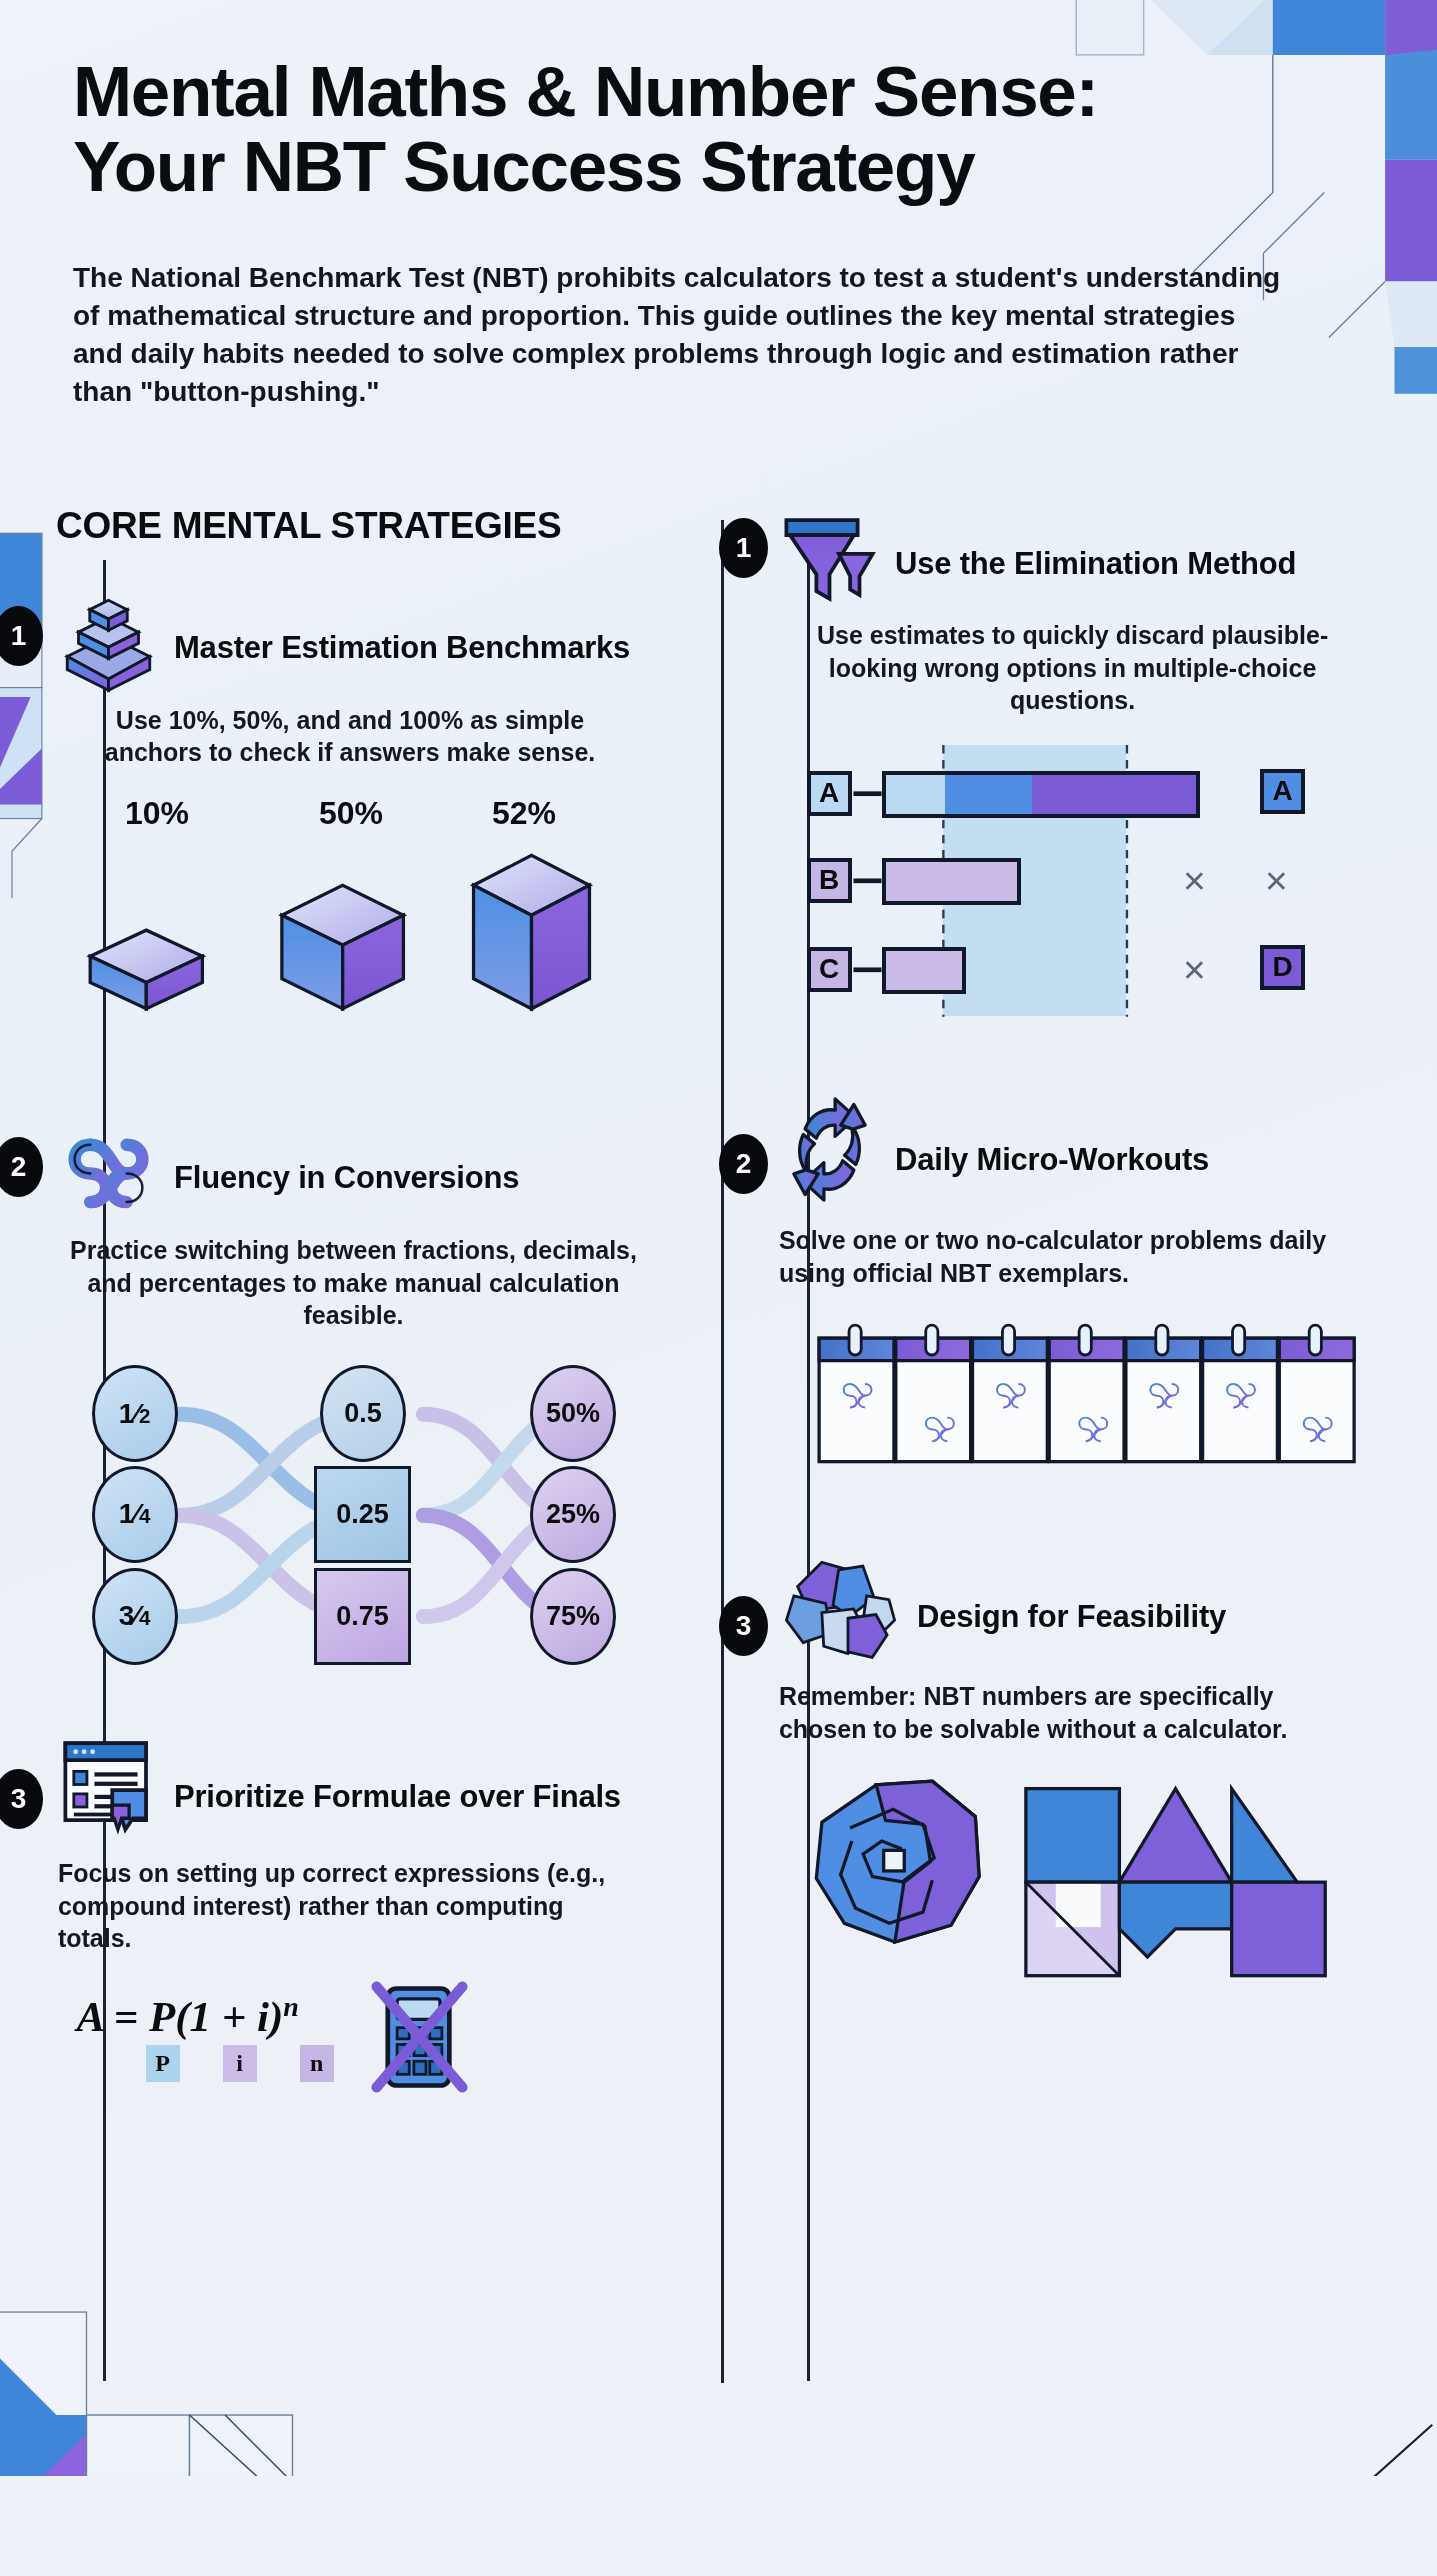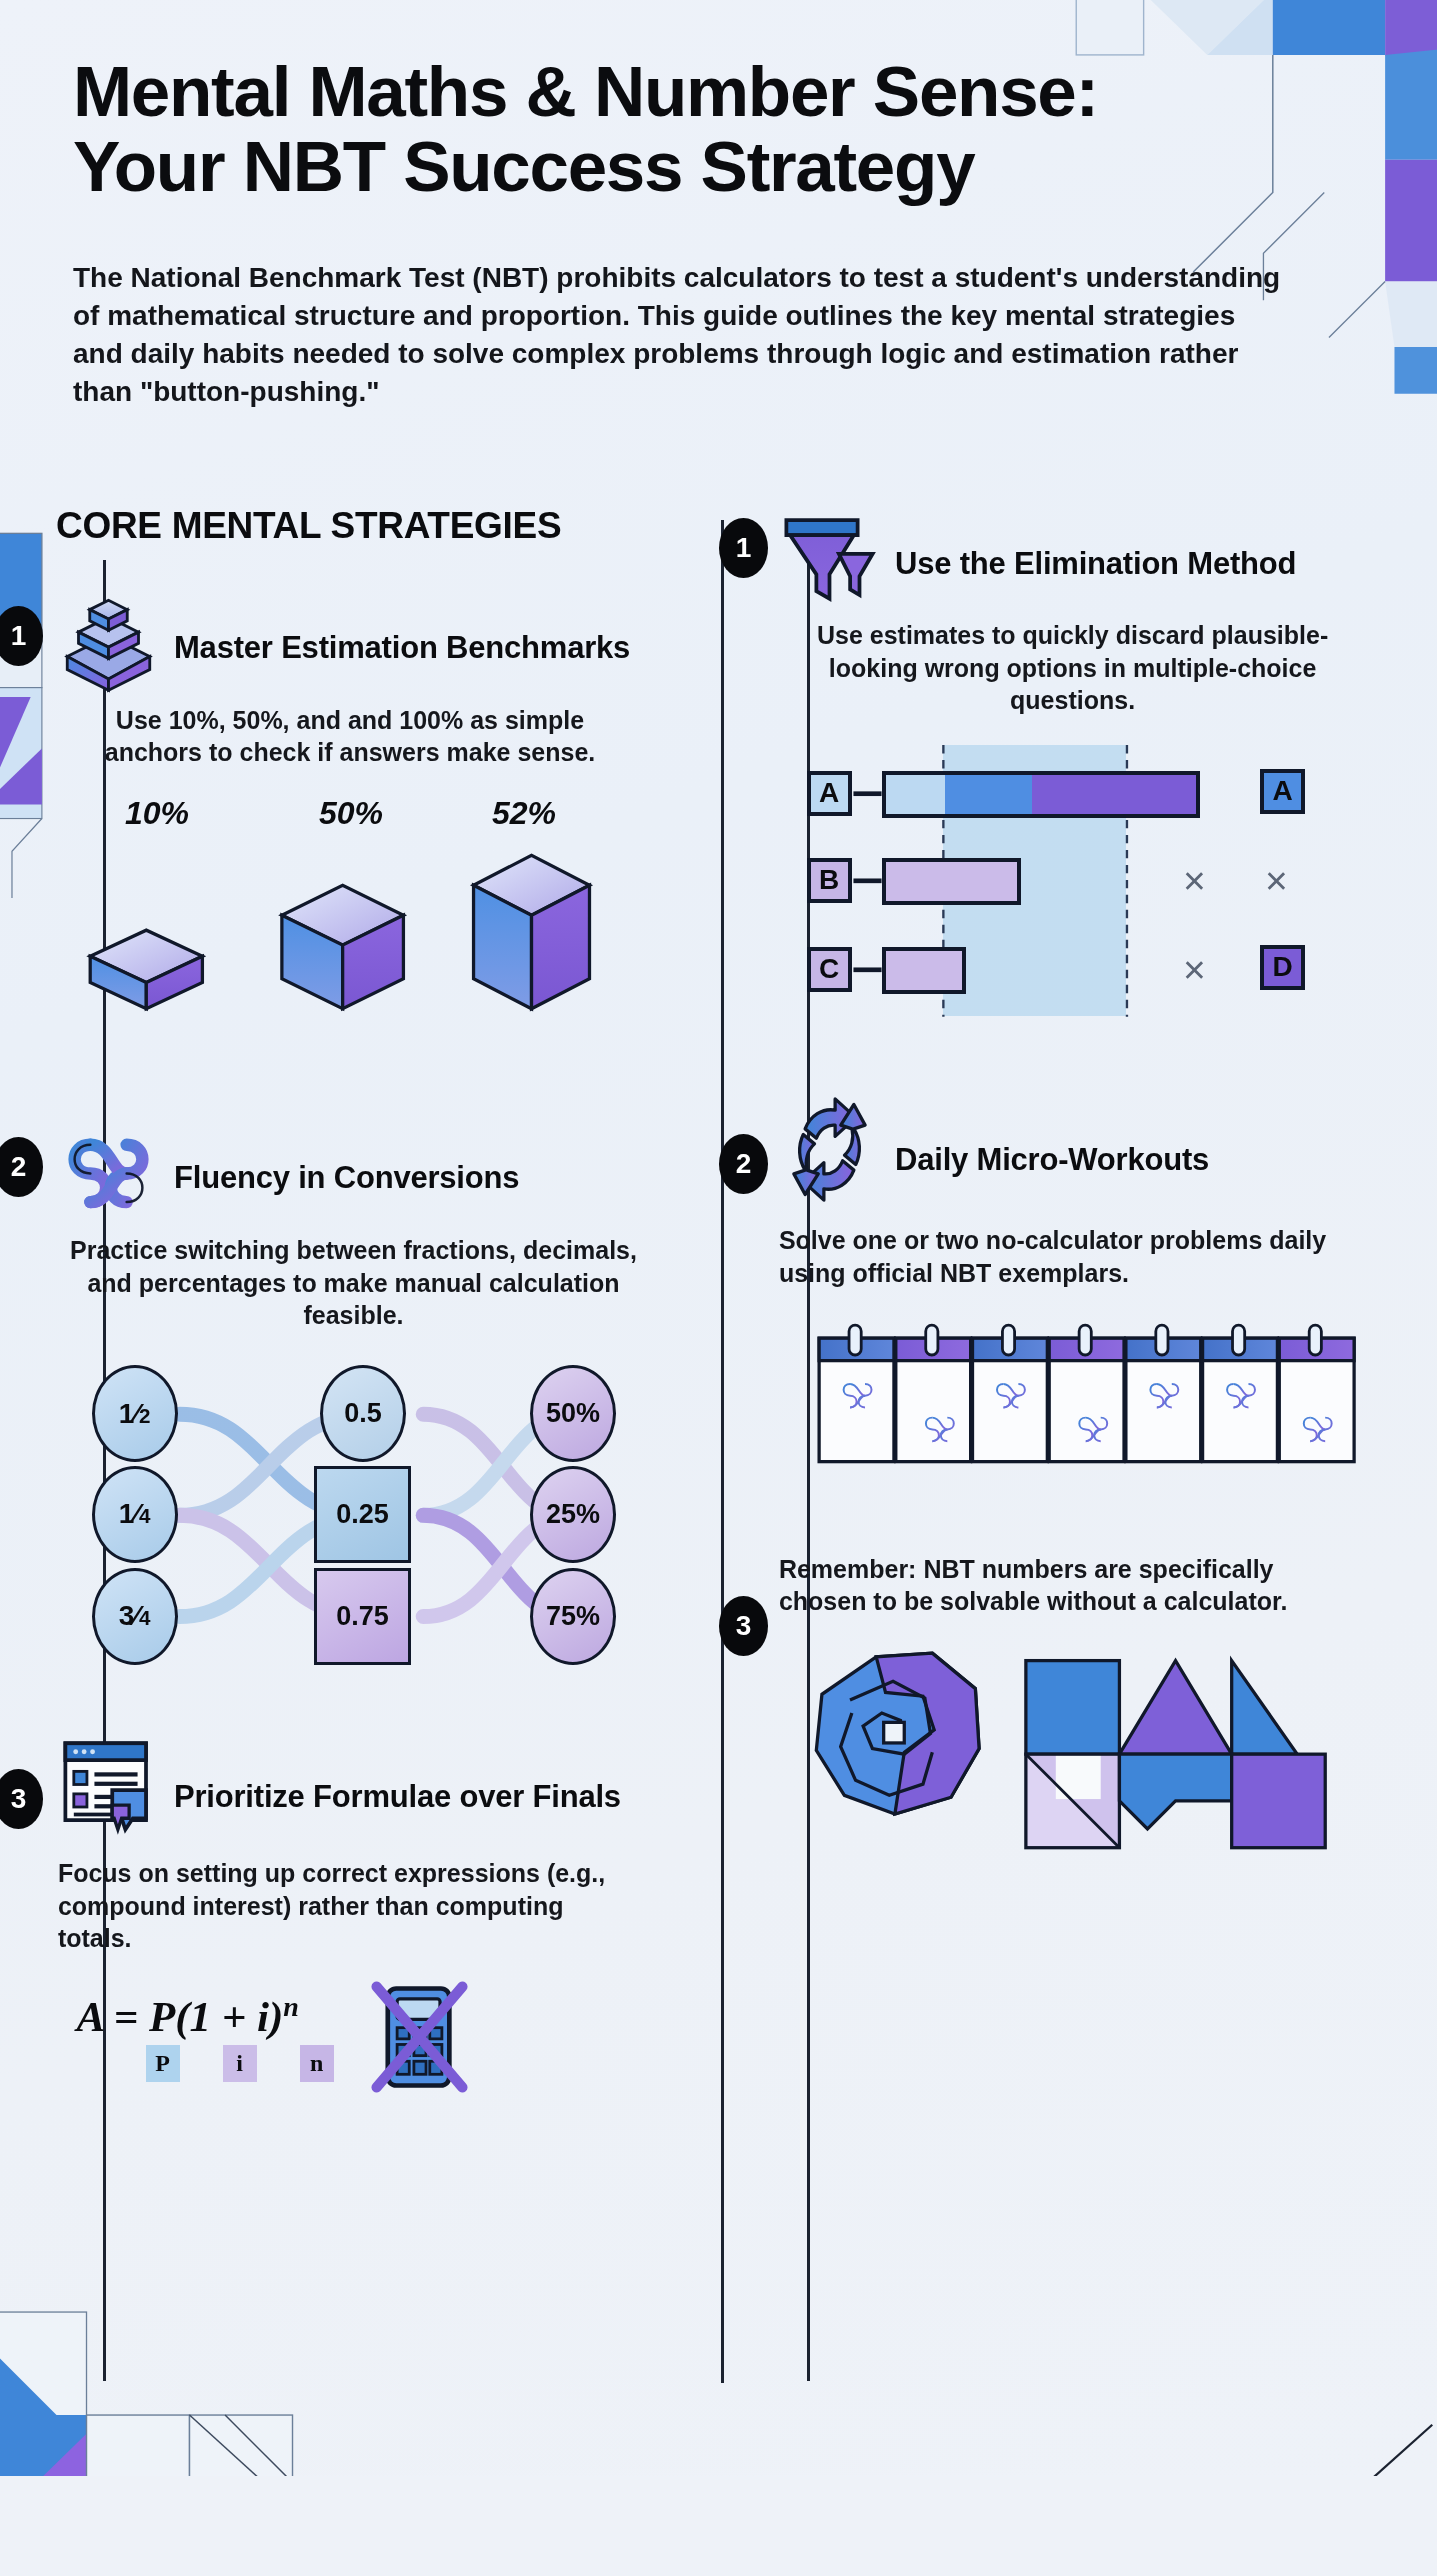--- a/index.html
+++ b/index.html
@@ -219,21 +219,21 @@
 
               <polygon points="36,22 56,12 76,22 56,32" fill="url(#cg2)" stroke="#10182a" stroke-width="3"></polygon>
               <polygon points="36,22 56,32 56,44 36,34" fill="#4f8ee2" stroke="#10182a" stroke-width="3"></polygon>
               <polygon points="76,22 56,32 56,44 76,34" fill="#7d5dd6" stroke="#10182a" stroke-width="3"></polygon>
             </svg>
           </div>
           <div class="item-title">Master Estimation Benchmarks</div>
         </div>
         <div class="item-body center-ind" style="margin-left:13px;width:562px;">Use 10%, 50%, and and 100% as simple anchors to check if answers make sense.</div>
 
-        <div class="cubes" style="margin-left:15px;font-style:italic;">
+        <div class="cubes" style="margin-left:15px;">
           <div class="cube-lbl" style="left:54px; top:0;">10%</div>
           <div class="cube-lbl" style="left:248px; top:0;">50%</div>
           <div class="cube-lbl" style="left:421px; top:0;">52%</div>
           <svg style="position:absolute; left:0; top:51px;" width="562" height="187" viewBox="0 0 600 200">
             <defs>
               <linearGradient id="topf" x1="0" y1="0" x2="1" y2="1">
                 <stop offset="0" stop-color="#e0e6fa"></stop>
                   <stop offset="1" stop-color="#b0a9e8"></stop>
               </linearGradient>
               <linearGradient id="leftf" x1="0" y1="0" x2="0" y2="1">
@@ -560,20 +560,33 @@
                   <path d="M36 26 C58 26 58 56 74 56"></path>
                   <path d="M36 86 C58 86 58 56 74 56"></path>
                 </g>
             </g>
           </svg>
         </div>
       </div>
 
       <div class="item" style="margin-top:54px;">
         <div class="badge" style="left:-58px; top:43px;">3</div>
+        <div class="item-head">
+          <div class="icon-box" style="width:127px;flex:0 0 127px;">
+            <svg width="127" height="110" viewBox="0 0 136 118">
+              <polygon points="22,36 48,10 76,18 66,58 34,62" fill="#7e60d8" stroke="#10182a" stroke-width="3"></polygon>
+              <polygon points="66,18 92,14 104,48 78,68 60,56" fill="#4f8ee2" stroke="#10182a" stroke-width="3"></polygon>
+              <polygon points="18,46 52,54 58,86 28,96 10,72" fill="#6d9fe0" stroke="#10182a" stroke-width="3"></polygon>
+              <polygon points="96,46 120,50 126,72 110,88 92,74" fill="#c2d8ef" stroke="#10182a" stroke-width="3"></polygon>
+              <polygon points="48,64 82,60 94,82 76,108 50,100" fill="#c9d9f0" stroke="#10182a" stroke-width="3"></polygon>
+              <polygon points="76,70 106,66 118,88 102,112 76,106" fill="#7e60d8" stroke="#10182a" stroke-width="3"></polygon>
+            </svg>
+          </div>
+          <div class="item-title" style="padding-top:24px;">Design for Feasibility</div>
+        </div>
         <div class="item-body" style="margin-left:1.9px;width:580px;margin-top:22.5px;">Remember: NBT numbers are specifically chosen to be solvable without a calculator.</div>
 
         <div class="shapes" style="margin-left:15px;">
           <svg width="580" height="262" viewBox="0 0 620 280">
 
             <g stroke="#10182a" stroke-width="3.5">
               <polygon points="90,18 150,14 196,52 200,116 170,168 110,186 56,166 26,118 32,58" fill="#4f8ee2"></polygon>
               <polygon points="150,14 196,52 200,116 170,168 110,186 120,120 152,96 140,60 100,56 90,18" fill="#7e60d8"></polygon>
               <path d="M62 64 L108 44 L142 62 L148 100 L120 122 L86 116 L76 92 L96 78 L116 86 L118 102 L104 106" fill="none" stroke="#10182a" stroke-width="3.5"></path>
               <path d="M150 120 L140 154 L104 166 L68 150 L52 114 L64 78" fill="none" stroke="#10182a" stroke-width="3.5"></path>

